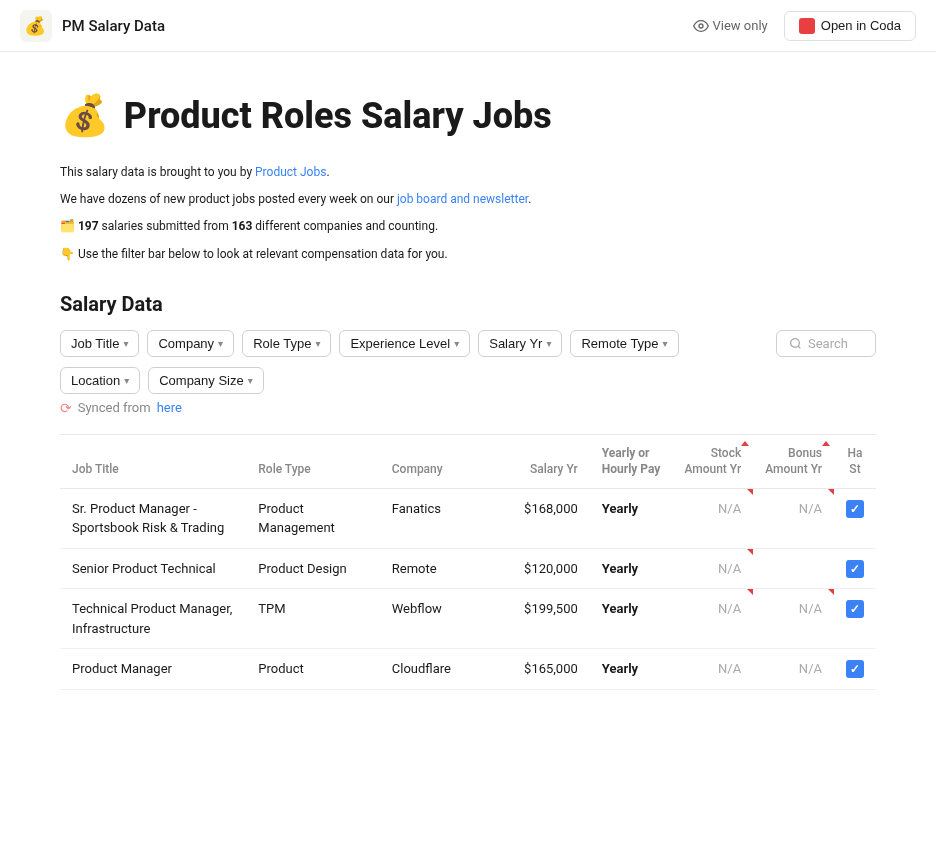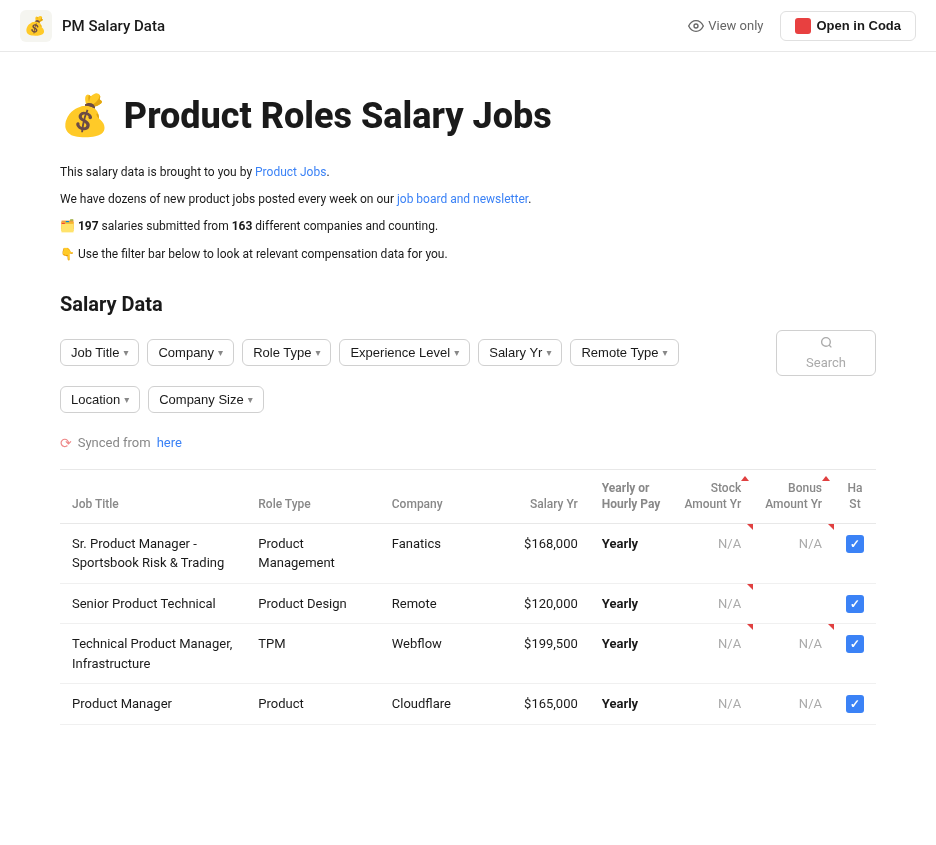--- a/index.html
+++ b/index.html
@@ -54,21 +54,21 @@
     }
     .open-in-coda-btn {
       display: flex;
       align-items: center;
       gap: 6px;
       padding: 6px 14px;
       border: 1.5px solid #e0e0e0;
       border-radius: 6px;
       background: #fff;
       font-size: 13px;
-      font-weight: 700;
+      font-weight: 400;
       cursor: pointer;
       color: #1a1a1a;
     }
     .coda-icon-red {
       width: 16px;
       height: 16px;
       background: #e84040;
       border-radius: 3px;
       display: inline-block;
     }
@@ -143,21 +143,20 @@
       gap: 6px;
       padding: 5px 12px;
       border: 1.5px solid #d0d0d0;
       border-radius: 6px;
       background: #fff;
       font-size: 13px;
       color: #888;
       margin-left: auto;
       cursor: text;
       min-width: 100px;
-      flex-direction: column;
     }
 
     .synced-bar {
       display: flex;
       align-items: center;
       gap: 6px;
       font-size: 13px;
       color: #888;
       margin-bottom: 18px;
     }
@@ -322,21 +321,21 @@
     </button>
     <div class="search-box">
       <svg width="13" height="13" viewBox="0 0 24 24" fill="none" stroke="#aaa" stroke-width="2.5">
         <circle cx="11" cy="11" r="8"></circle>
           <line x1="21" y1="21" x2="16.65" y2="16.65"></line>
       </svg>
       <span style="color:#aaa;">Search</span>
     </div>
   </div>
 
-  <div class="filter-bar" style="margin-bottom:22px;">
+  <div class="filter-bar" style="margin-bottom:6px;">
     <button class="filter-btn">
       <span>Location</span>
       <span class="chevron">▾</span>
     </button>
     <button class="filter-btn">
       <span>Company Size</span>
       <span class="chevron">▾</span>
     </button>
   </div>
 

